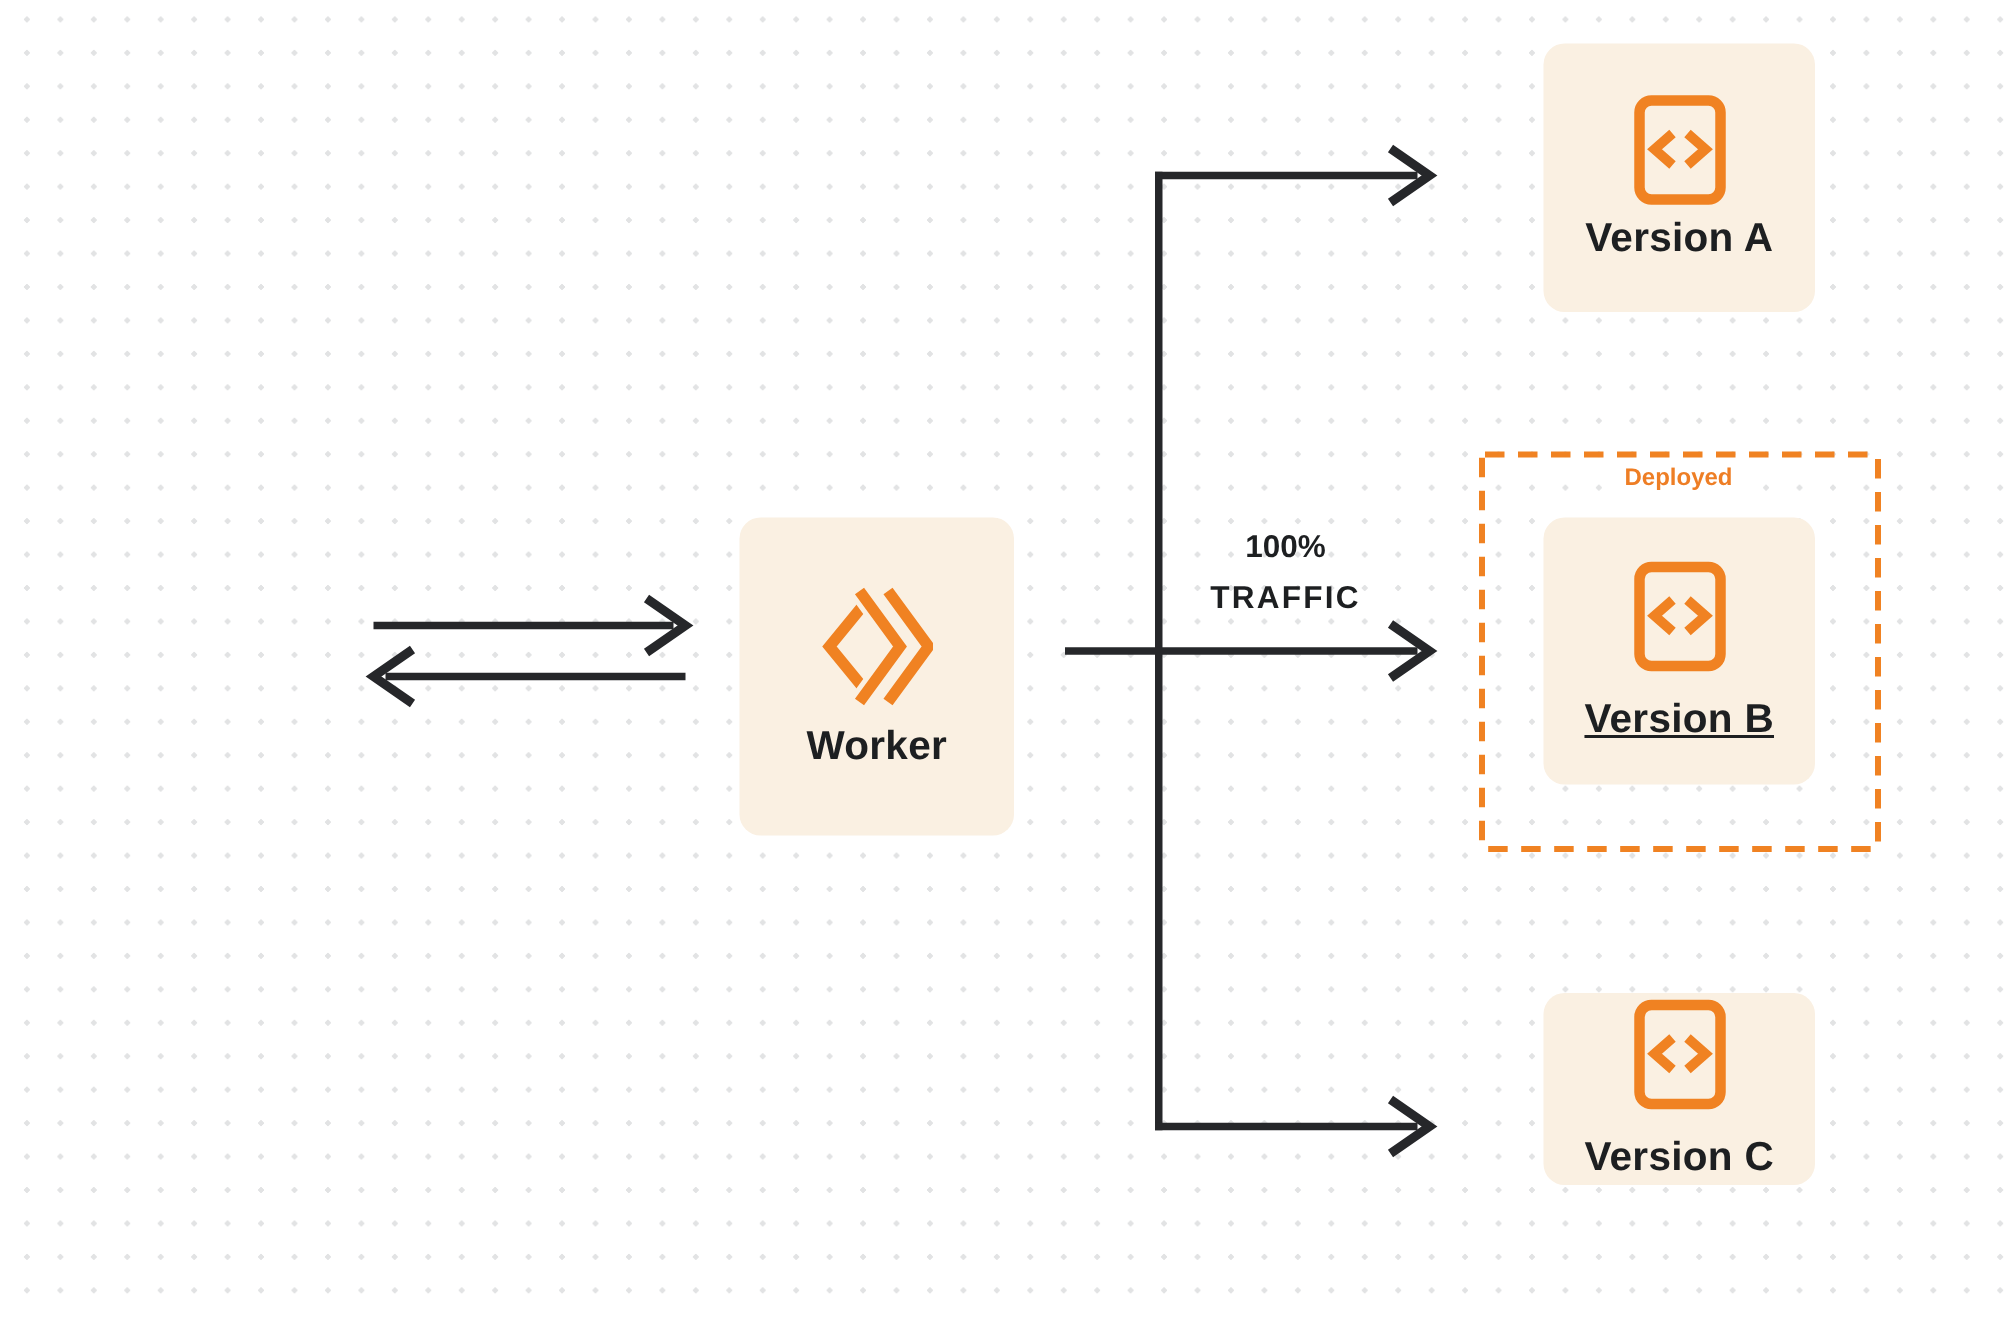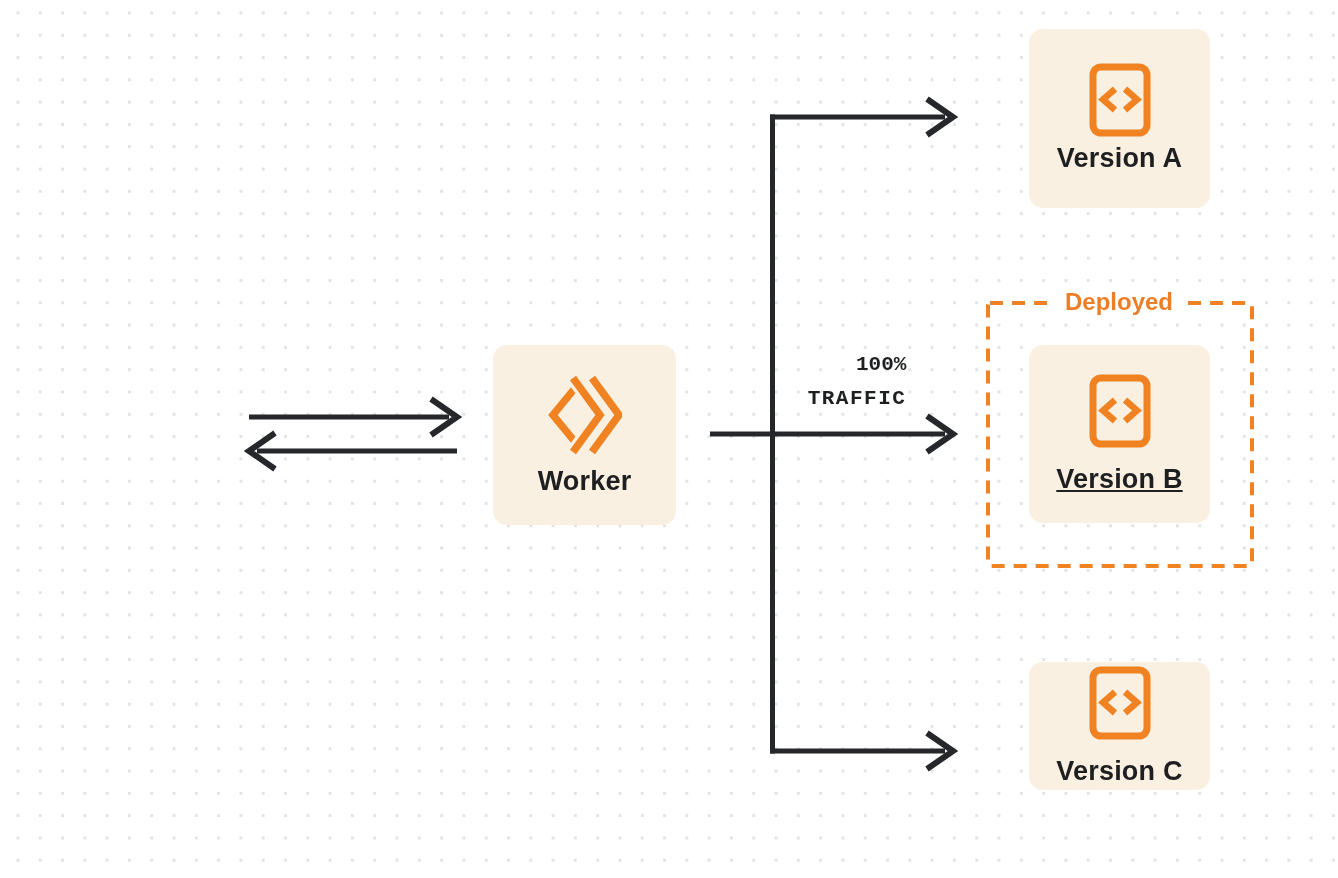--- a/index.html
+++ b/index.html
@@ -31,52 +31,51 @@
     color: #1d1f21;
     font-weight: 700;
     font-size: 27px;
     letter-spacing: 0.2px;
   }
   .node .icon-wrap { display: flex; align-items: center; justify-content: center; }
   .cream { background: #faf0e2; }
   .gray  { background: #f5f5f6; }
 
   .node-client  { left: 30px;  top: 345px; width: 182px; height: 180px; }
-  .node-worker  { left: 493px; top: 345px; width: 183px; height: 180px; gap: 10px; }
+  .node-worker  { left: 493px; top: 345px; width: 183px; height: 212px; gap: 10px; }
   .node-ver-a   { left: 1029px; top: 29px;  width: 181px; height: 179px; gap: 6px; }
   .node-ver-b   { left: 1029px; top: 345px; width: 181px; height: 178px; gap: 16px; text-decoration: underline; }
   .node-ver-c   { left: 1029px; top: 662px; width: 181px; height: 128px; gap: 16px; }
 
   .traffic-label {
     position: absolute;
     z-index: 2;
     left: 857px;
     top: 348px;
     transform: translateX(-50%);
-    text-align: right;
+    text-align: center;
     color: #1d1f21;
     font-weight: 700;
     font-size: 21px;
     line-height: 34px;
     white-space: nowrap;
-    font-family: Liberation Mono, monospace;
   }
   .traffic-label .line2 { letter-spacing: 1.5px; }
 
   .deployed-label {
     position: absolute;
     z-index: 3;
     left: 1119px;
-    top: 302px;
+    top: 319px;
     transform: translate(-50%, -50%);
     background: #ffffff;
     padding: 0 12px;
     color: #ee7e25;
     font-weight: 700;
-    font-size: 24px;
+    font-size: 16px;
     white-space: nowrap;
   }
 </style>
 </head>
 <body>
 
 <div class="canvas">
 
   <svg class="overlay" viewBox="0 0 1338 878" aria-hidden="true">
     <g stroke="#26272a" stroke-width="5" fill="none" stroke-linejoin="miter">

